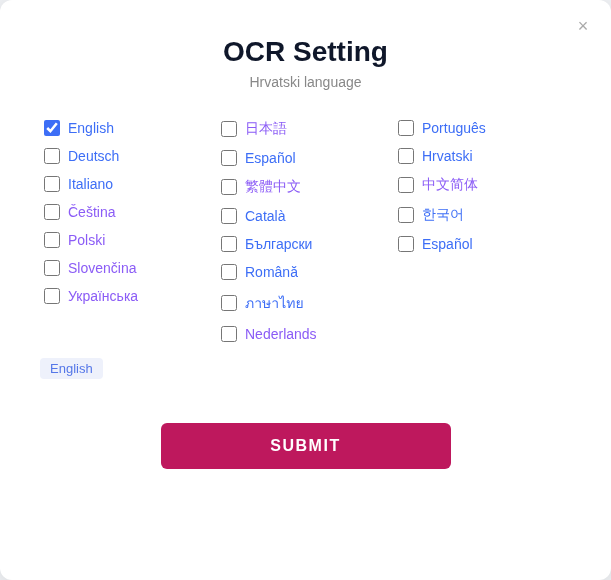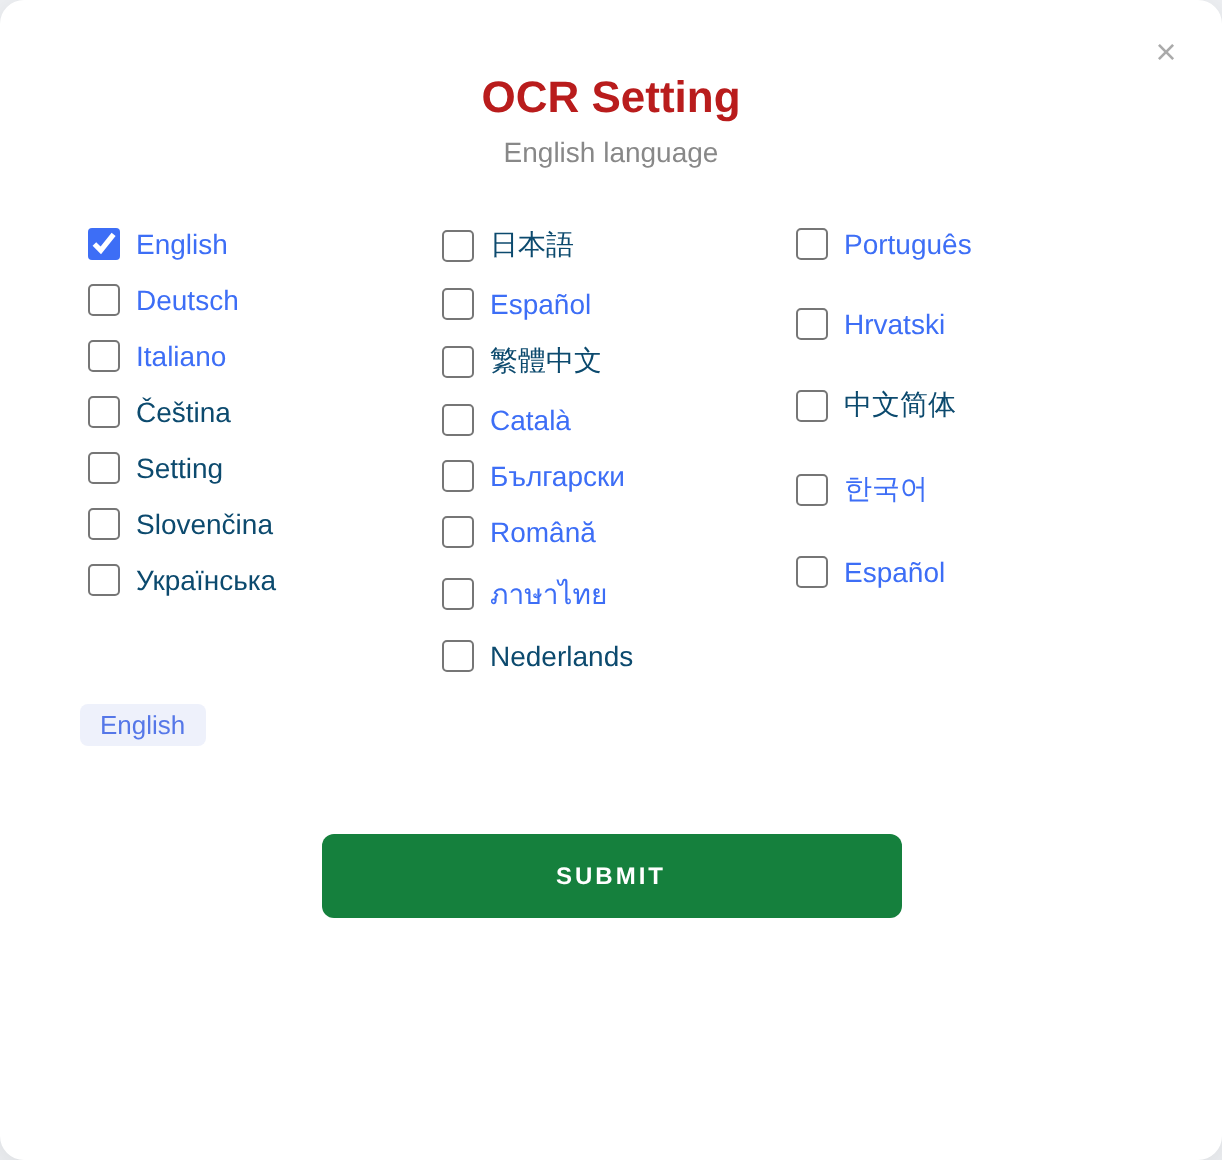--- a/index.html
+++ b/index.html
@@ -34,23 +34,23 @@
       font-size: 18px;
       display: flex;
       align-items: center;
       justify-content: center;
       background: none;
       border: none;
     }
 
     .title {
       text-align: center;
-      font-size: 22px;
+      font-size: 28px;
       font-weight: 700;
-      color: #b91c1c;
+      color: #0f172a;
       margin-bottom: 6px;
     }
 
     .subtitle {
       text-align: center;
       font-size: 14px;
       color: #888;
       margin-bottom: 28px;
     }
 
@@ -65,21 +65,21 @@
     .lang-item input[type="checkbox"] {
       width: 16px;
       height: 16px;
       cursor: pointer;
       accent-color: #3d6ef6;
       flex-shrink: 0;
     }
 
     .lang-label {
       font-size: 14px;
-      color: #0c4a6e;
+      color: #8b5cf6;
     }
 
     .lang-label.blue { color: #3d6ef6; }
 
     .selected-tag {
       display: inline-block;
       background: #eef1fb;
       color: #5577e8;
       border-radius: 4px;
       padding: 3px 10px;
@@ -88,42 +88,42 @@
       margin-bottom: 20px;
     }
 
     .submit-area {
       display: flex;
       justify-content: center;
       margin-top: 24px;
     }
 
     .submit-btn {
-      background: #15803d;
+      background: #be185d;
       color: #fff;
       border: none;
       border-radius: 6px;
       padding: 14px 0;
       width: 290px;
-      font-size: 12px;
+      font-size: 16px;
       font-weight: 700;
       letter-spacing: 1.5px;
       cursor: pointer;
       transition: background 0.2s;
     }
   </style>
 </head>
 <body>
 
 <div class="dialog">
 
   <button class="close-btn">×</button>
 
   <h1 class="title">OCR Setting</h1>
-  <p class="subtitle">English language</p>
+  <p class="subtitle">Hrvatski language</p>
 
   <div id="languages-container" style="display:grid; grid-template-columns: repeat(3,1fr); gap:8px 0; margin-bottom:10px;">
   <div style="display: flex; flex-direction: column; gap: 8px;">
         <label class="lang-item">
           <input type="checkbox" checked="" style="">
           <span class="lang-label blue">English</span>
         </label>
         <label class="lang-item">
           <input type="checkbox" style="">
           <span class="lang-label blue">Deutsch</span>
@@ -131,21 +131,21 @@
         <label class="lang-item">
           <input type="checkbox" style="">
           <span class="lang-label blue">Italiano</span>
         </label>
         <label class="lang-item">
           <input type="checkbox" style="">
           <span class="lang-label">Čeština</span>
         </label>
         <label class="lang-item">
           <input type="checkbox" style="">
-          <span class="lang-label">Setting</span>
+          <span class="lang-label">Polski</span>
         </label>
         <label class="lang-item">
           <input type="checkbox" style="">
           <span class="lang-label">Slovenčina</span>
         </label>
         <label class="lang-item">
           <input type="checkbox" style="">
           <span class="lang-label">Українська</span>
         </label>
       </div>
@@ -176,21 +176,21 @@
         </label>
         <label class="lang-item">
           <input type="checkbox" style="">
           <span class="lang-label blue">ภาษาไทย</span>
         </label>
         <label class="lang-item">
           <input type="checkbox" style="">
           <span class="lang-label">Nederlands</span>
         </label>
       </div>
-      <div style="display: flex; flex-direction: column; gap: 20px;">
+      <div style="display: flex; flex-direction: column; gap: 8px;">
         <label class="lang-item">
           <input type="checkbox" style="">
           <span class="lang-label blue">Português</span>
         </label>
         <label class="lang-item">
           <input type="checkbox" style="">
           <span class="lang-label blue">Hrvatski</span>
         </label>
         <label class="lang-item">
           <input type="checkbox" style="">

